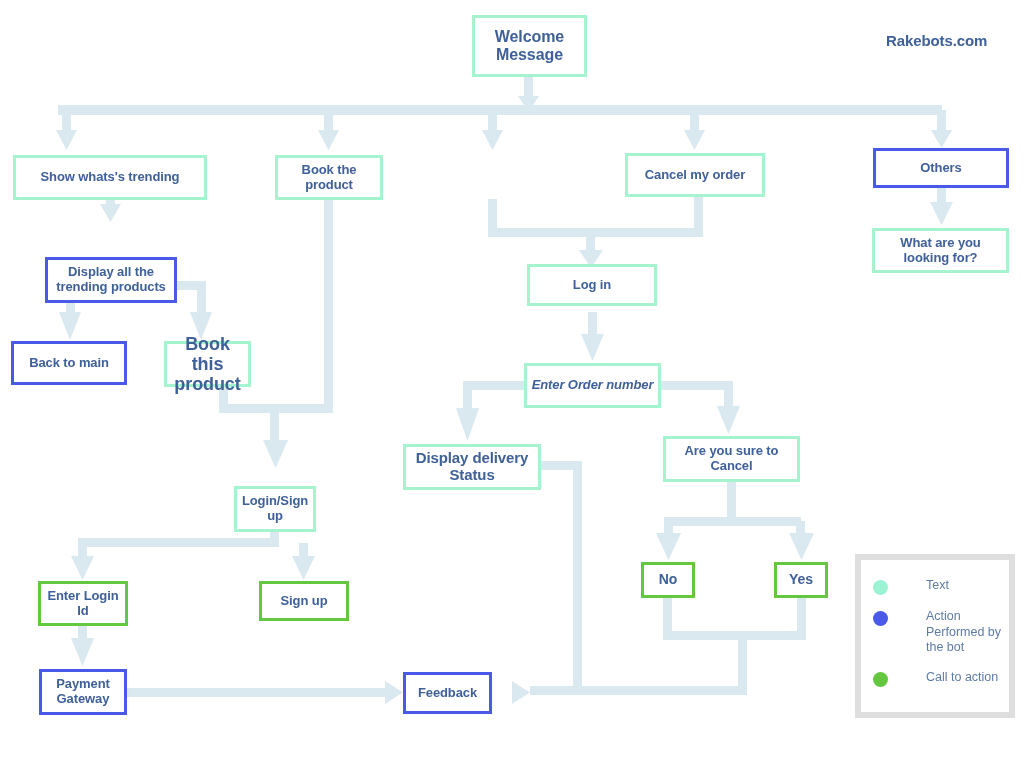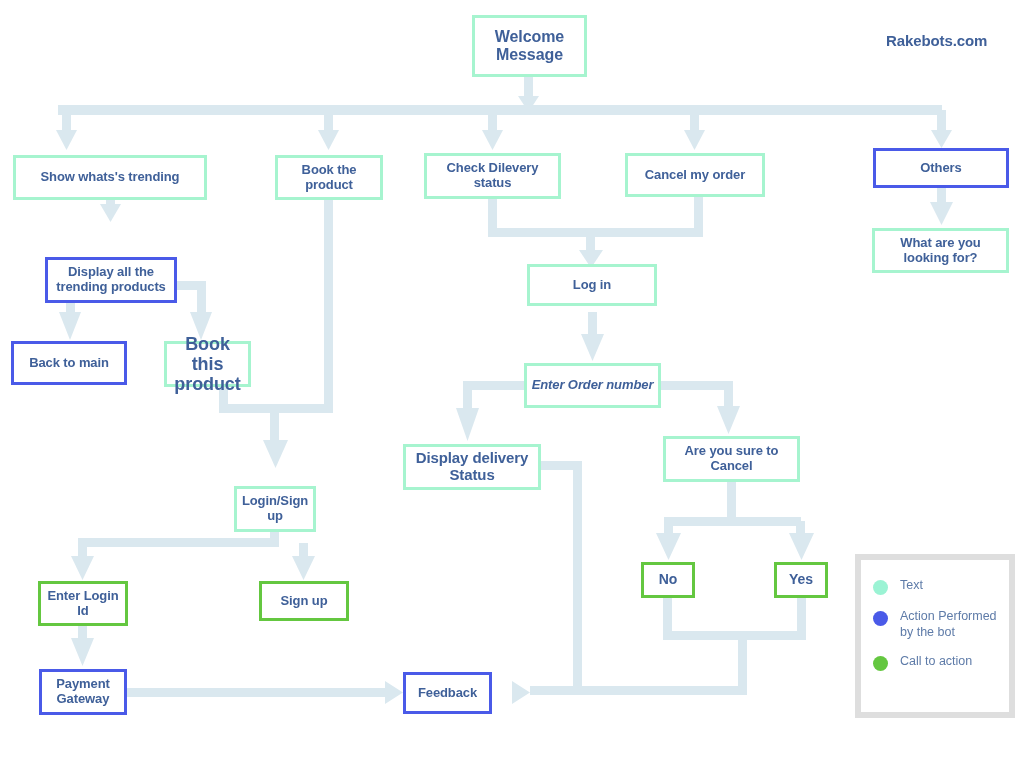--- a/index.html
+++ b/index.html
@@ -65,20 +65,21 @@
     border: 6px solid #dedede;
     z-index: 6;
   }
   #legend .rows {
     padding: 18px 0 0 12px;
   }
   .legend-row {
     display: flex;
     align-items: flex-start;
     margin-bottom: 14px;
+    gap: 26px;
   }
   .legend-dot {
     width: 15px;
     height: 15px;
     border-radius: 50%;
     flex: 0 0 15px;
     margin-top: 2px;
   }
   .legend-label {
     margin-left: 12px;
@@ -187,23 +188,20 @@
   </div>
 
   <div class="node text" style="left:13px;top:155px;width:194px;height:45px;font-size:13px;">
     <span class="lbl">Show whats's trending</span>
   </div>
 
   <div class="node text" style="left:275px;top:155px;width:108px;height:45px;font-size:13px;">
     <span class="lbl">Book the product</span>
   </div>
 
-  <div class="node text" style="left:424px;top:153px;width:137px;height:46px;font-size:13px;">
-    <span class="lbl">Check Dilevery status</span>
-  </div>
 
   <div class="node text" style="left:625px;top:153px;width:140px;height:44px;font-size:13px;">
     <span class="lbl">Cancel my order</span>
   </div>
 
   <div class="node bot" style="left:873px;top:148px;width:136px;height:40px;font-size:13px;">
     <span class="lbl">Others</span>
   </div>
 
   <div class="node text" style="left:872px;top:228px;width:137px;height:45px;font-size:13px;">

